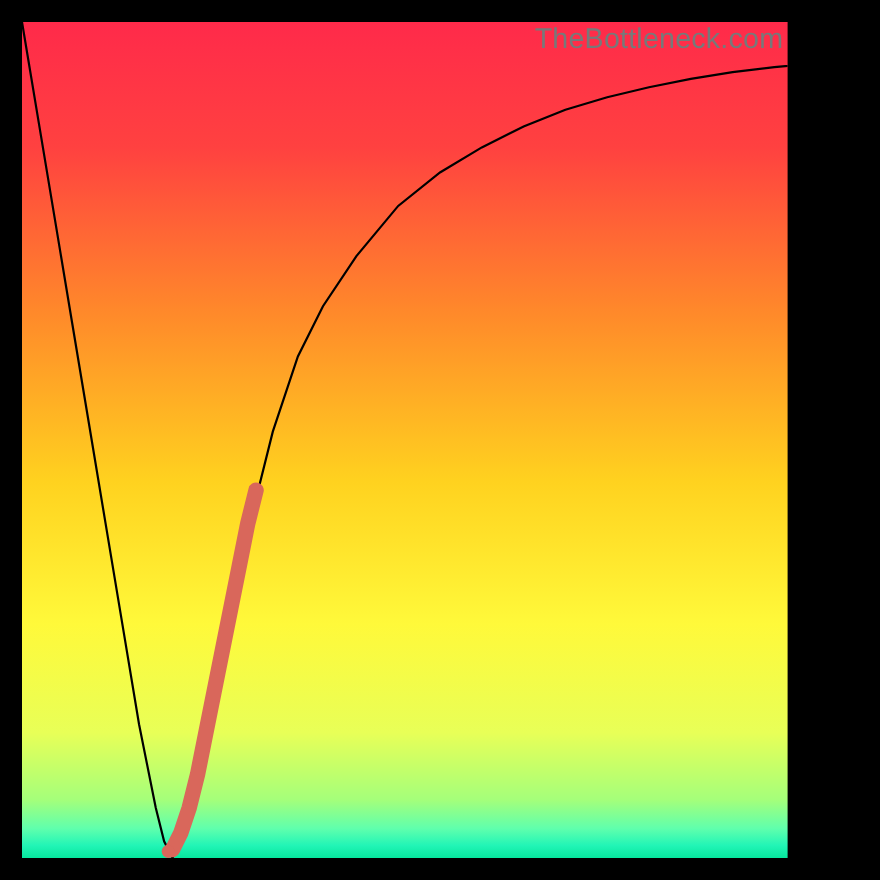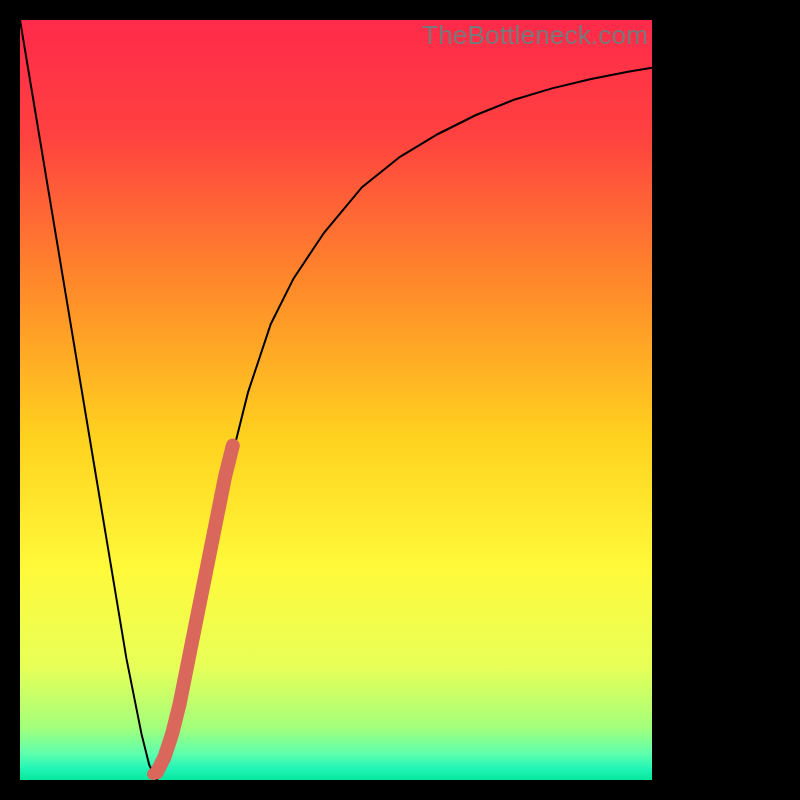--- a/index.html
+++ b/index.html
@@ -13,21 +13,21 @@
   }
   .frame {
     position: absolute;
     left: 0; top: 0;
     width: 800px; height: 800px;
     background: #000;
   }
   .plot {
     position: absolute;
     left: 20px; top: 20px;
-    width: 632px; height: 760px;
+    width: 696px; height: 760px;
     overflow: hidden;
   }
   .watermark {
     position: absolute;
     top: 0;
     right: 4px;
     font-size: 26px;
     font-weight: 500;
     color: #77797a;
     letter-spacing: 0.2px;

